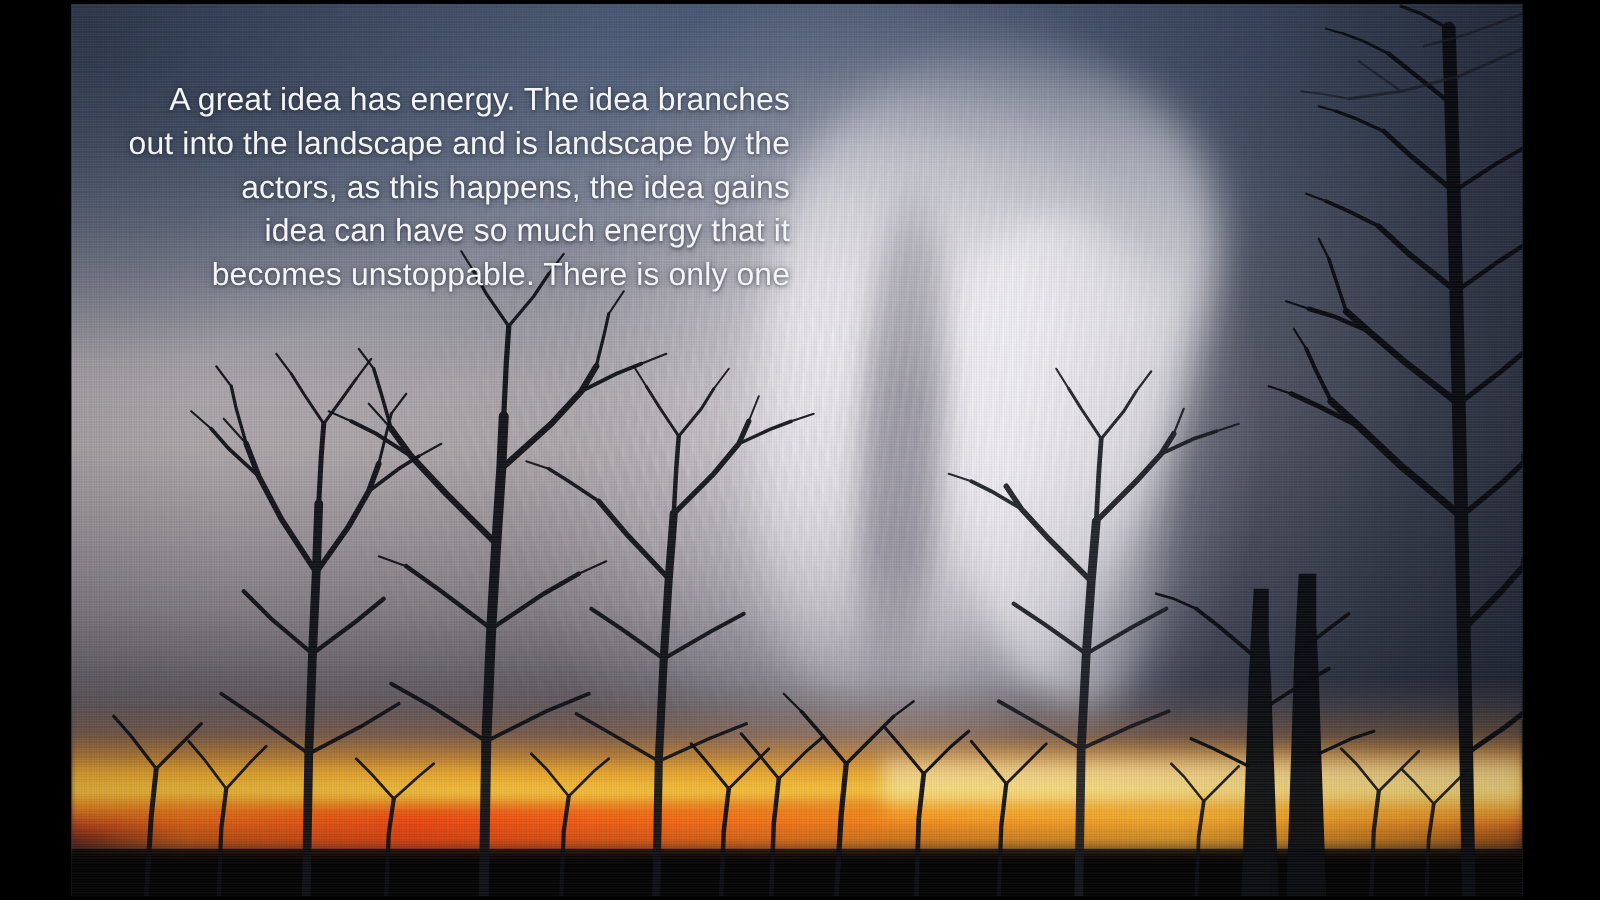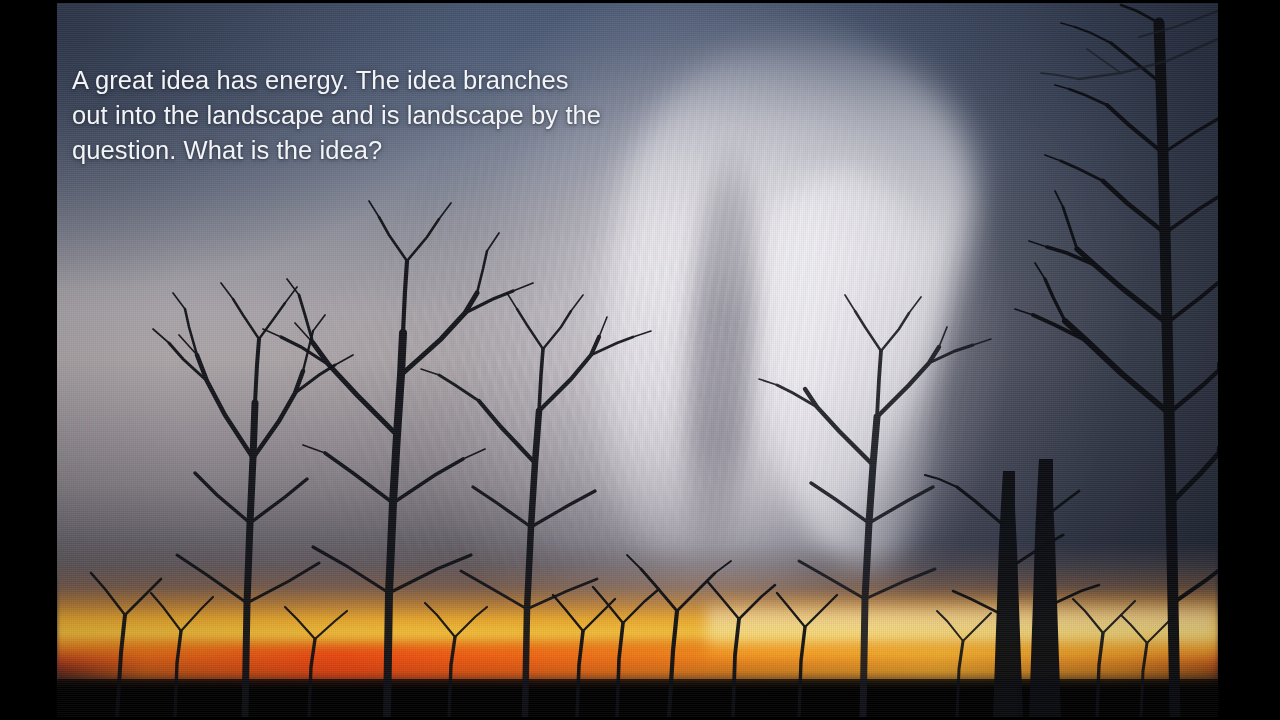--- a/index.html
+++ b/index.html
@@ -14,20 +14,21 @@
     font-family: "Liberation Sans", sans-serif;
   }
 
   
   #video-frame {
     position: relative;
     width: 1280px;
     height: 720px;
     background: #000000;
     overflow: hidden;
+    text-align: right;
   }
 
   
   #photo {
     position: absolute;
     left: 57px;
     top: 3px;
     width: 1161px;
     height: 714px;
     overflow: hidden;
@@ -471,21 +472,23 @@
         </g>
       </svg>
     </div>
 
     <div class="layer" id="soft-vignette"></div>
     <div class="layer" id="grain"></div>
 
     <div id="caption">
       <div class="caption-line">A great idea has energy. The idea branches</div>
       <div class="caption-line">out into the landscape and is landscape by the</div>
-      <div class="caption-line">question. What is the idea?</div>
+      <div class="caption-line">actors, as this happens, the idea gains</div>
+      <div class="caption-line">idea can have so much energy that it</div>
+      <div class="caption-line">becomes unstoppable. There is only one</div>
     </div>
 
   </div>
 
   <div class="bar" id="bar-left"></div>
   <div class="bar" id="bar-right"></div>
   <div class="bar" id="bar-top"></div>
   <div class="bar" id="bar-bottom"></div>
 
 </div>

